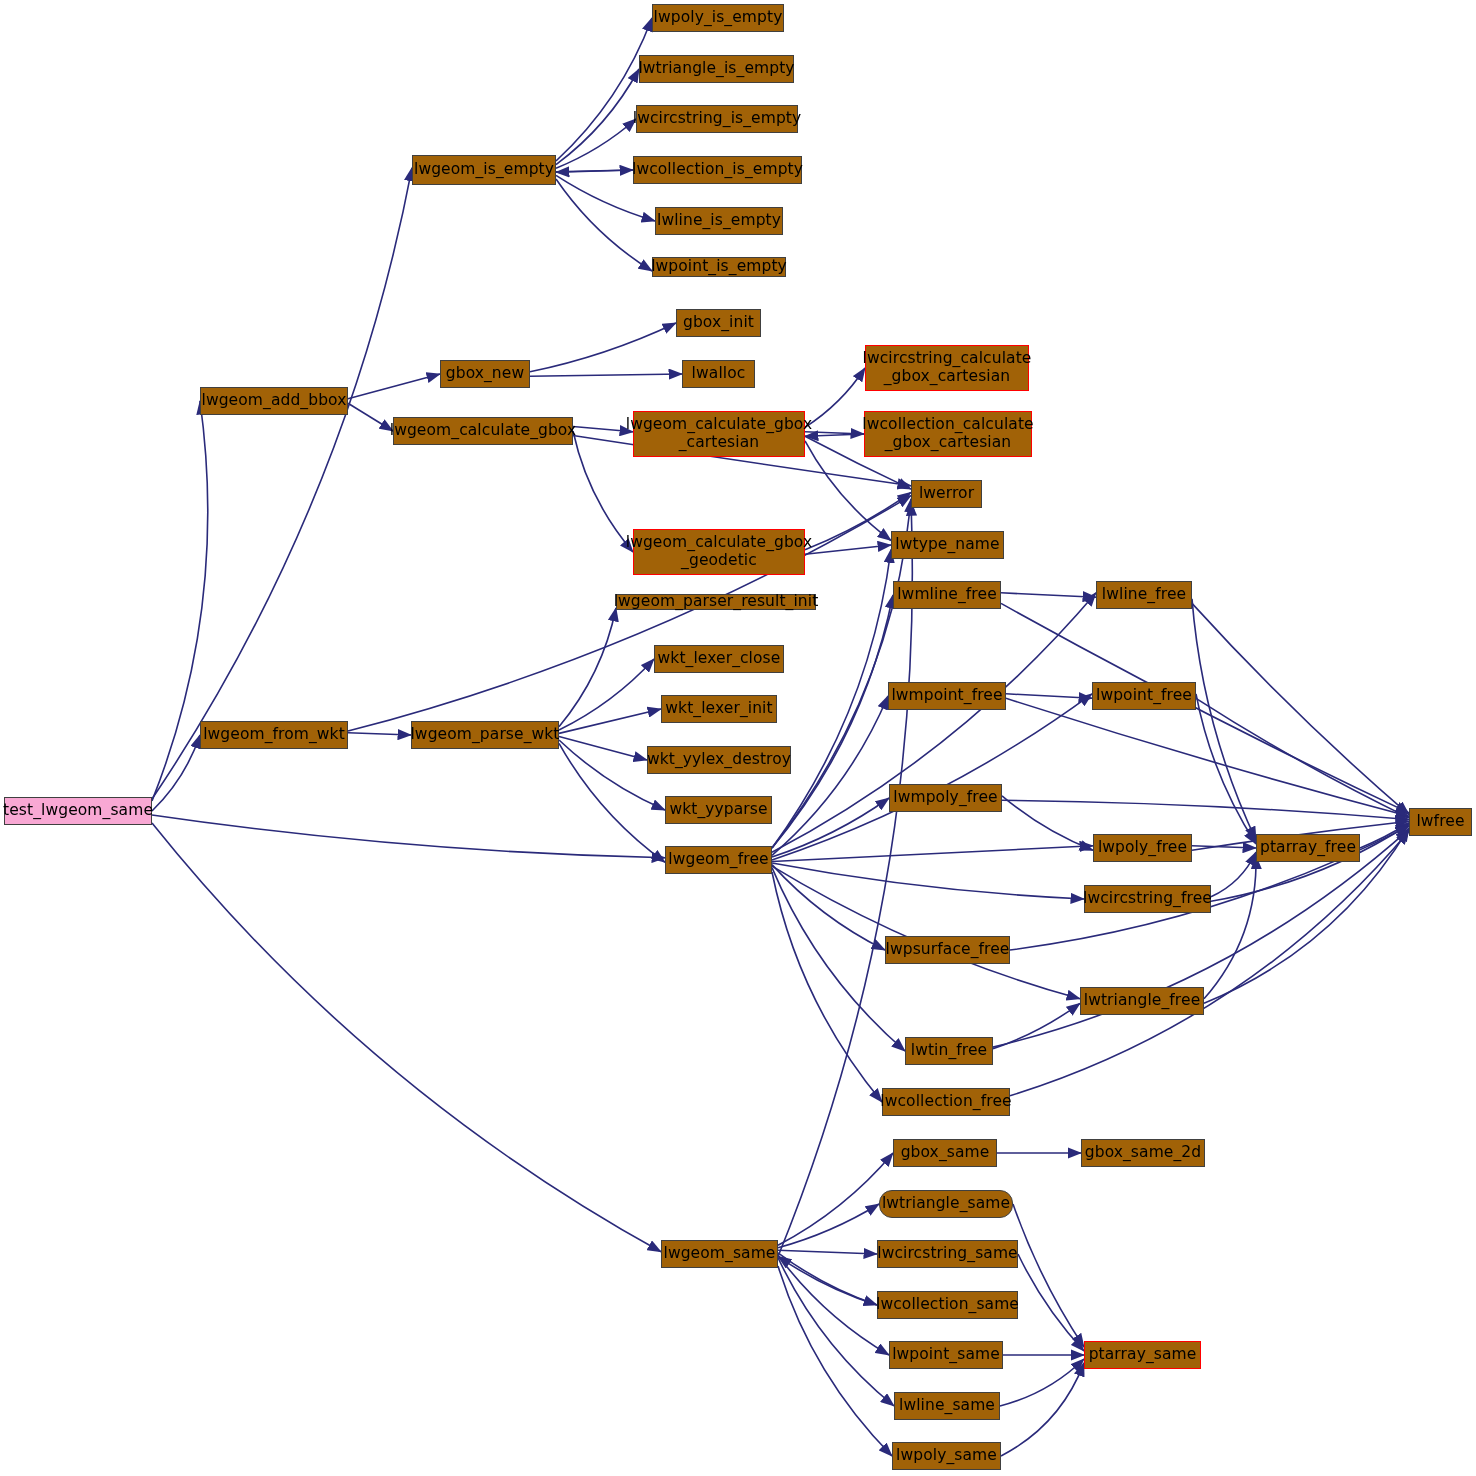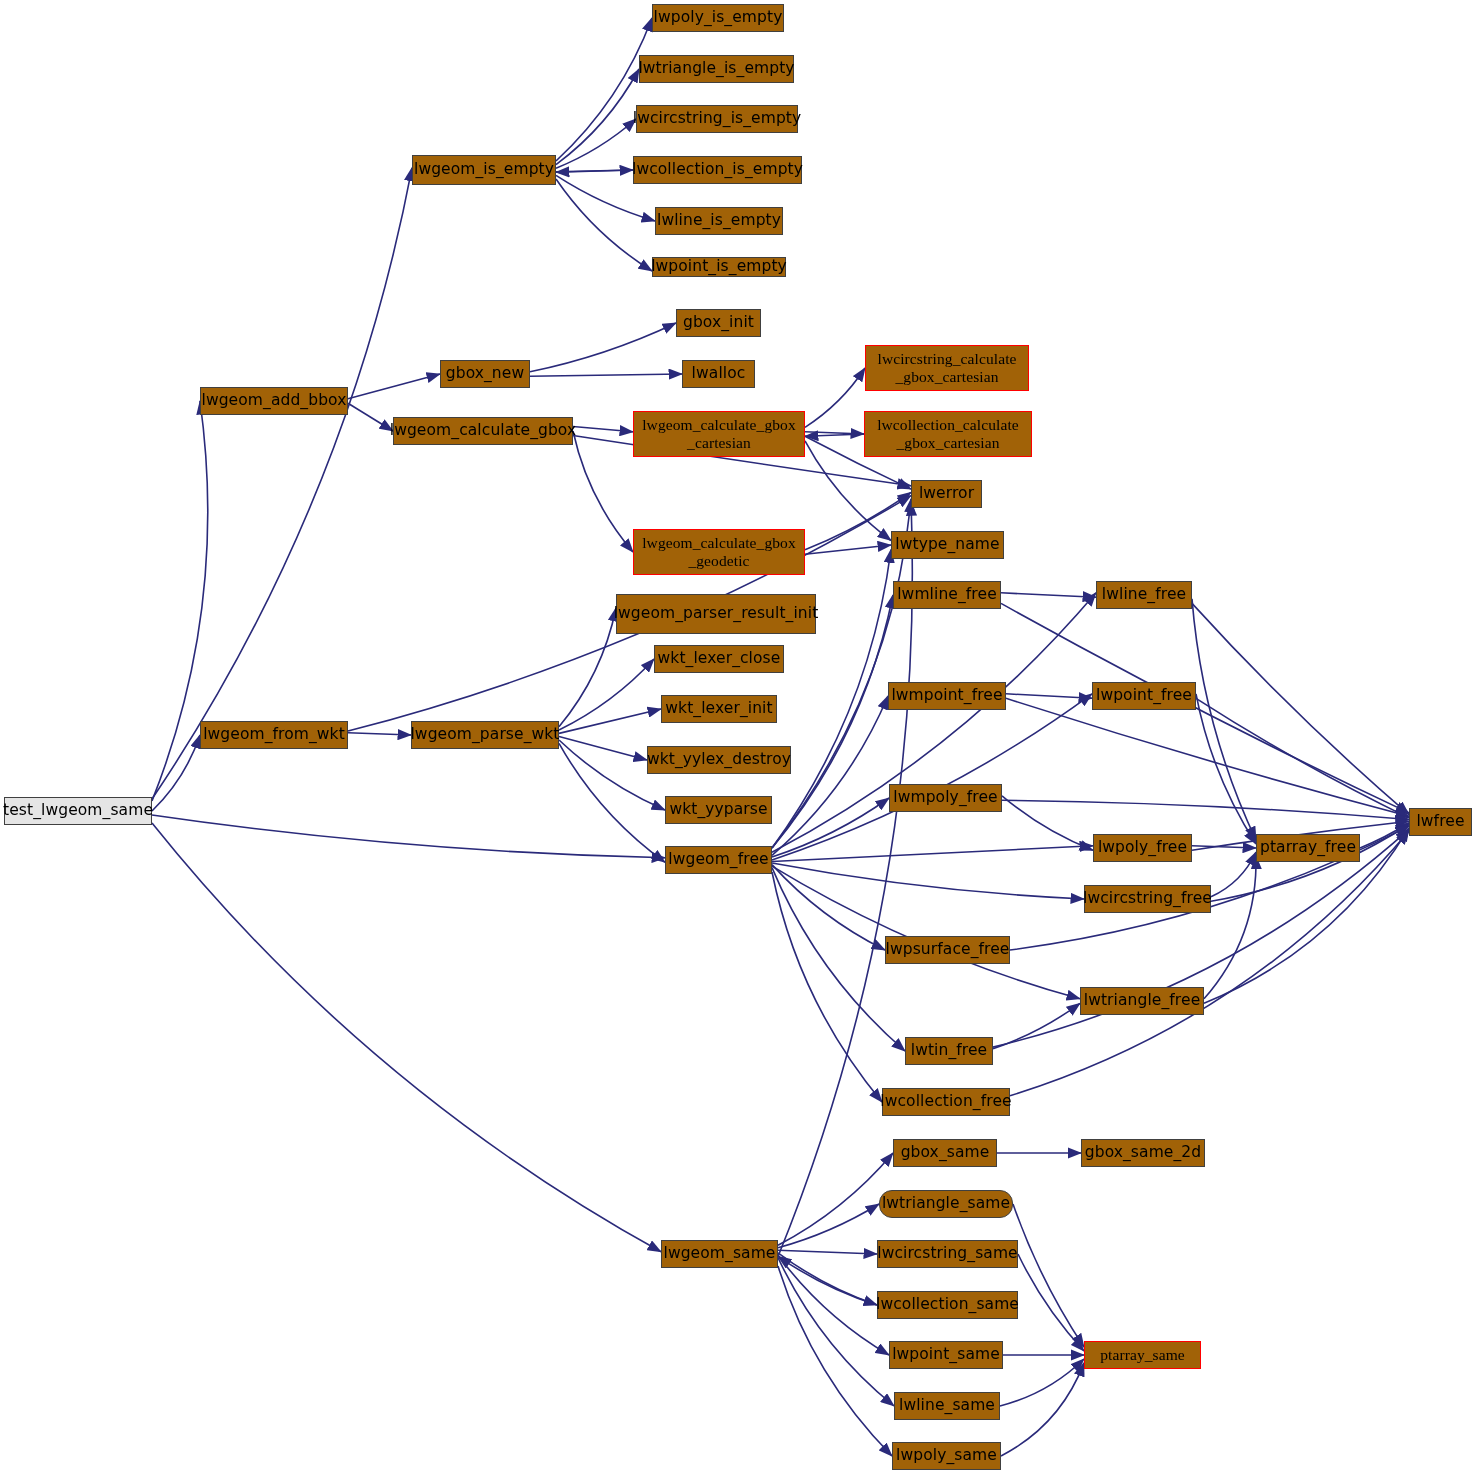--- a/index.html
+++ b/index.html
@@ -34,24 +34,23 @@
     border: 1px solid #404040;
     color: #000000;
     font-size: 15.5px;
     line-height: 1.12;
     letter-spacing: 0.1px;
     white-space: pre;
     z-index: 5;
   }
   .node.red {
     border-color: #ff0000;
-    font-family: Liberation Serif, serif;
   }
   .node.root {
-    background: #e5e5e5;
+    background: #f9a8d4;
     border-color: #404040;
   }
   .node.twoline {
     line-height: 1.16;
   }
 </style>
 </head>
 <body>
 
 <div id="canvas">
@@ -166,21 +165,21 @@
       <div class="node red twoline" style="left: 865px; top: 345px; width: 164px; height: 46px;">lwcircstring_calculate
 _gbox_cartesian</div>
       <div class="node red twoline" style="left: 864px; top: 411px; width: 168px; height: 46px;">lwcollection_calculate
 _gbox_cartesian</div>
       <div class="node red twoline" style="left: 633px; top: 529px; width: 172px; height: 46px;">lwgeom_calculate_gbox
 _geodetic</div>
       <div class="node" style="left: 911px; top: 480px; width: 71px; height: 28px;">lwerror</div>
       <div class="node" style="left: 891px; top: 531px; width: 113px; height: 28px;">lwtype_name</div>
       <div class="node" style="left: 200px; top: 721px; width: 148px; height: 28px;">lwgeom_from_wkt</div>
       <div class="node" style="left: 411px; top: 721px; width: 148px; height: 28px;">lwgeom_parse_wkt</div>
-      <div class="node" style="left: 616px; top: 594px; width: 200px; height: 40px;">lwgeom_parser_result_init</div>
+      <div class="node" style="left: 616px; top: 594px; width: 200px; height: 16px;">lwgeom_parser_result_init</div>
       <div class="node" style="left: 654px; top: 645px; width: 130px; height: 28px;">wkt_lexer_close</div>
       <div class="node" style="left: 661px; top: 695px; width: 116px; height: 28px;">wkt_lexer_init</div>
       <div class="node" style="left: 647px; top: 746px; width: 144px; height: 28px;">wkt_yylex_destroy</div>
       <div class="node" style="left: 665px; top: 796px; width: 107px; height: 28px;">wkt_yyparse</div>
       <div class="node" style="left: 665px; top: 846px; width: 107px; height: 28px;">lwgeom_free</div>
       <div class="node" style="left: 893px; top: 581px; width: 108px; height: 28px;">lwmline_free</div>
       <div class="node" style="left: 1096px; top: 581px; width: 96px; height: 28px;">lwline_free</div>
       <div class="node" style="left: 888px; top: 682px; width: 118px; height: 28px;">lwmpoint_free</div>
       <div class="node" style="left: 1092px; top: 682px; width: 104px; height: 28px;">lwpoint_free</div>
       <div class="node" style="left: 889px; top: 784px; width: 113px; height: 28px;">lwmpoly_free</div>

